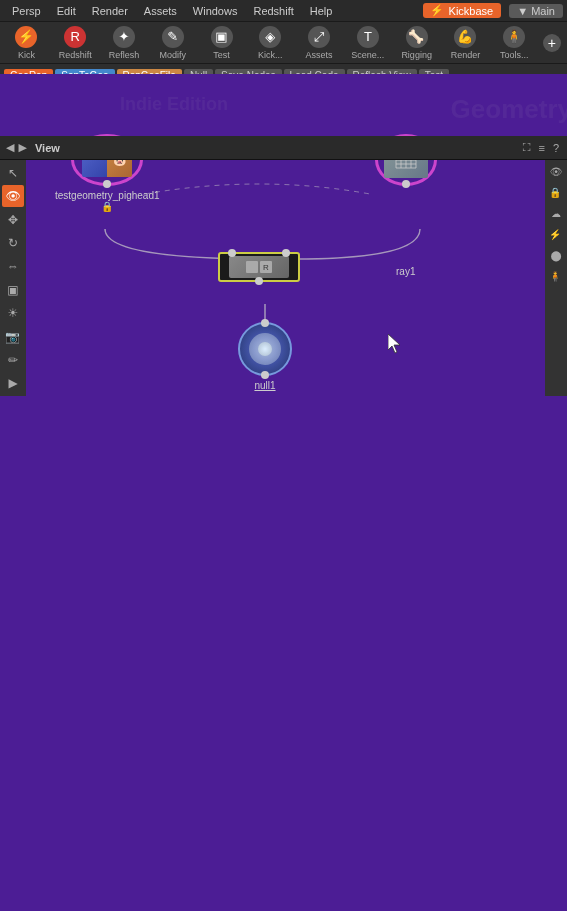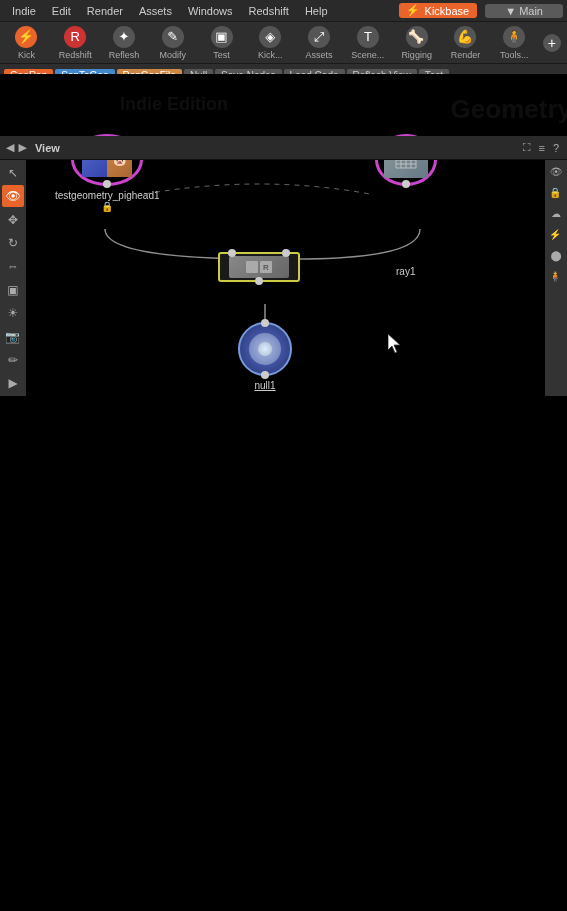--- a/index.html
+++ b/index.html
@@ -36,21 +36,21 @@
       padding: 1px 8px;
       border-radius: 3px;
       font-size: 11px;
       display: flex;
       align-items: center;
       gap: 4px;
     }
     .main-badge {
       background: #5a5a5a;
       color: #cccccc;
-      padding: 1px 20px;
+      padding: 1px 8px;
       border-radius: 3px;
       font-size: 11px;
       margin-left: 4px;
     }
 
     
     .toolbar {
       background: #2e2e2e;
       height: 42px;
       display: flex;
@@ -356,21 +356,21 @@
       padding: 1px 3px;
     }
 
     
     .node-editor {
       position: absolute;
       top: 74px;
       left: 0;
       right: 0;
       bottom: 0;
-      background: #000000;
+      background: #4c1d95;
       overflow: hidden;
       text-align: right;
     }
 
     
     .connections-svg {
       position: absolute;
       top: 0; left: 0; right: 0; bottom: 0;
       width: 100%;
       height: 100%;
@@ -390,21 +390,21 @@
       top: 0; left: 0;
       width: 100%;
       height: 100%;
       pointer-events: none;
     }
   </style>
 </head>
 <body>
 
 <div class="menu-bar">
-  <span class="menu-item">Indie</span>
+  <span class="menu-item">Persp</span>
   <span class="menu-item">Edit</span>
   <span class="menu-item">Render</span>
   <span class="menu-item">Assets</span>
   <span class="menu-item">Windows</span>
   <span class="menu-item">Redshift</span>
   <span class="menu-item">Help</span>
   <div style="margin-left:auto; display:flex; align-items:center; gap:4px;">
     <div class="kickbase-badge">
       <span>⚡</span>
       <span>Kickbase</span>

